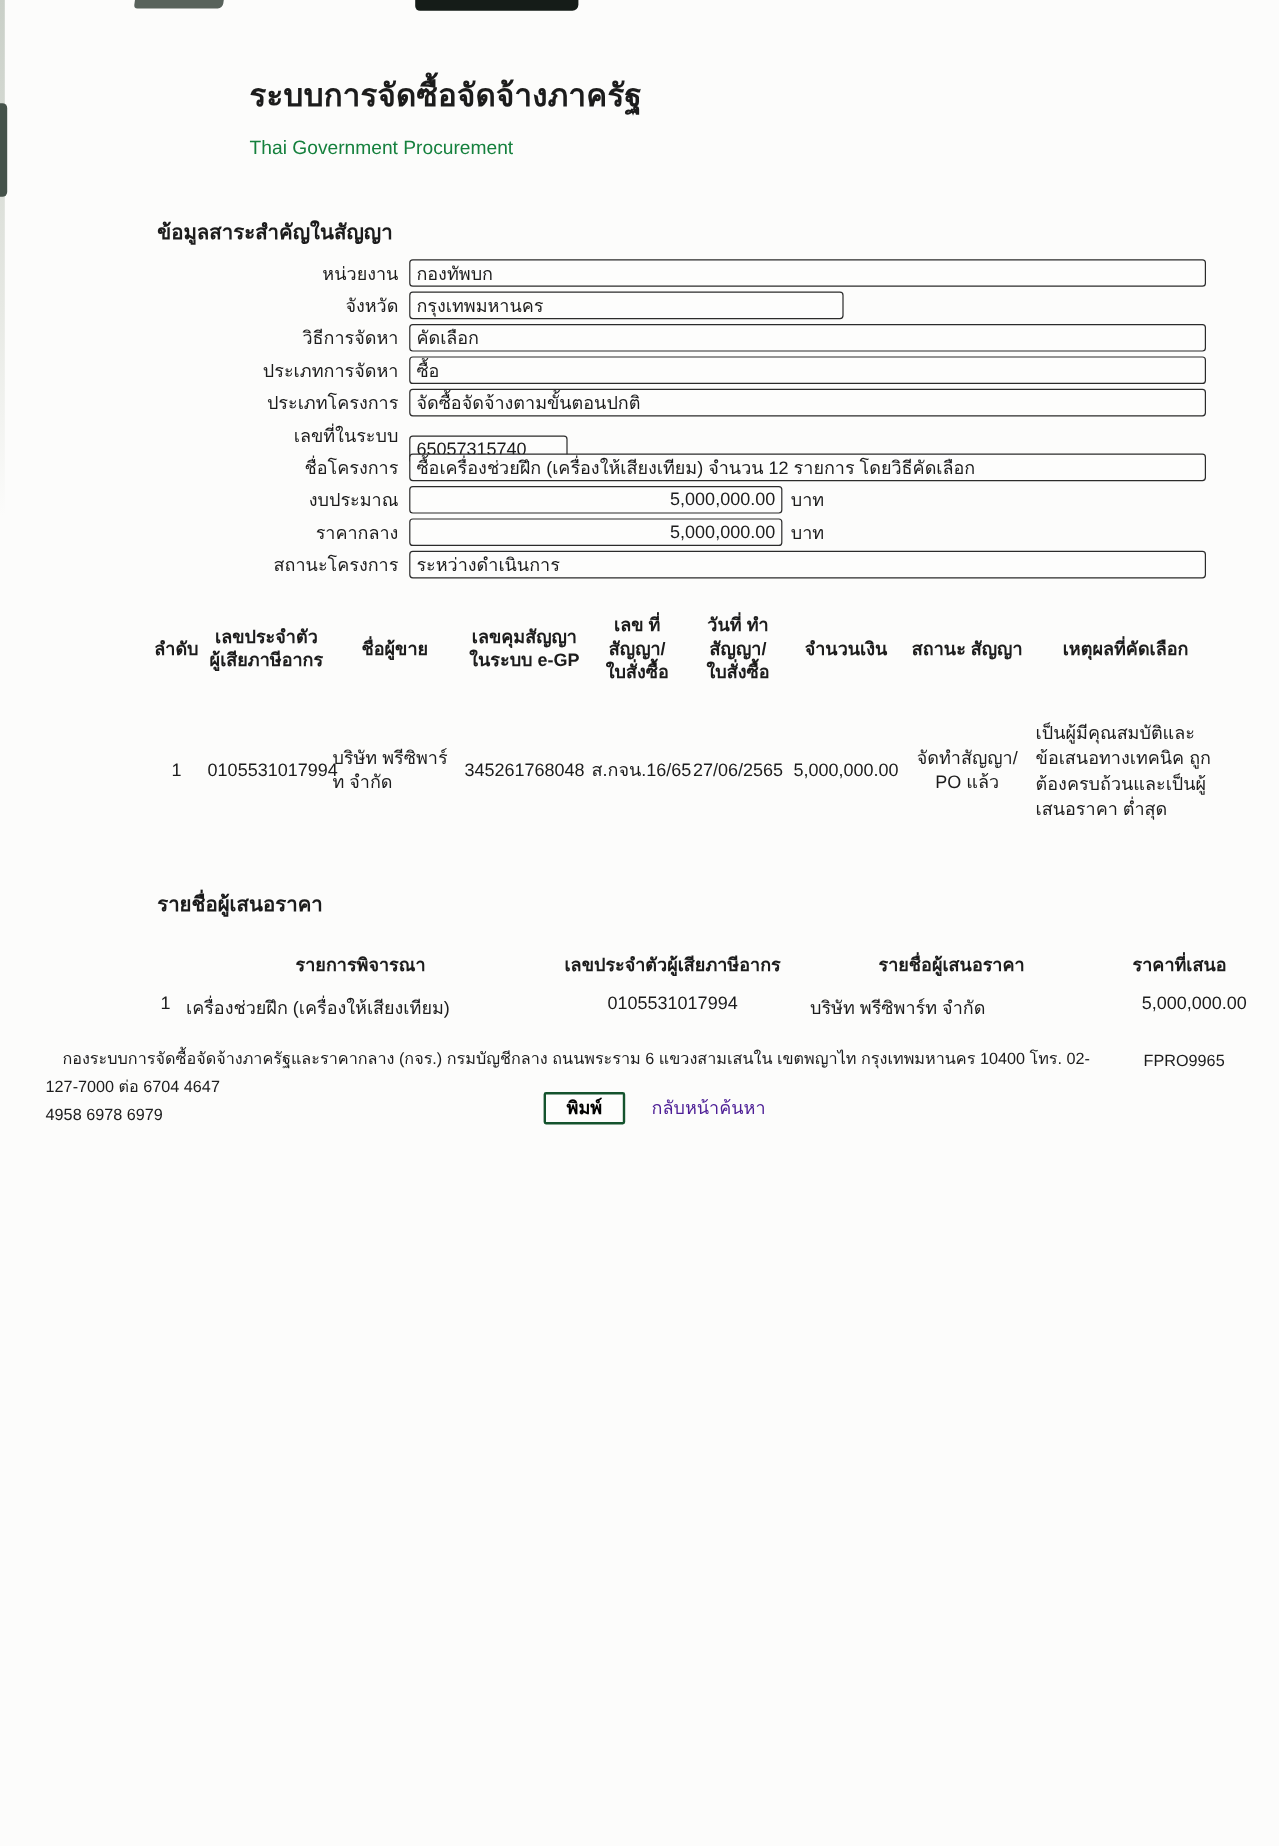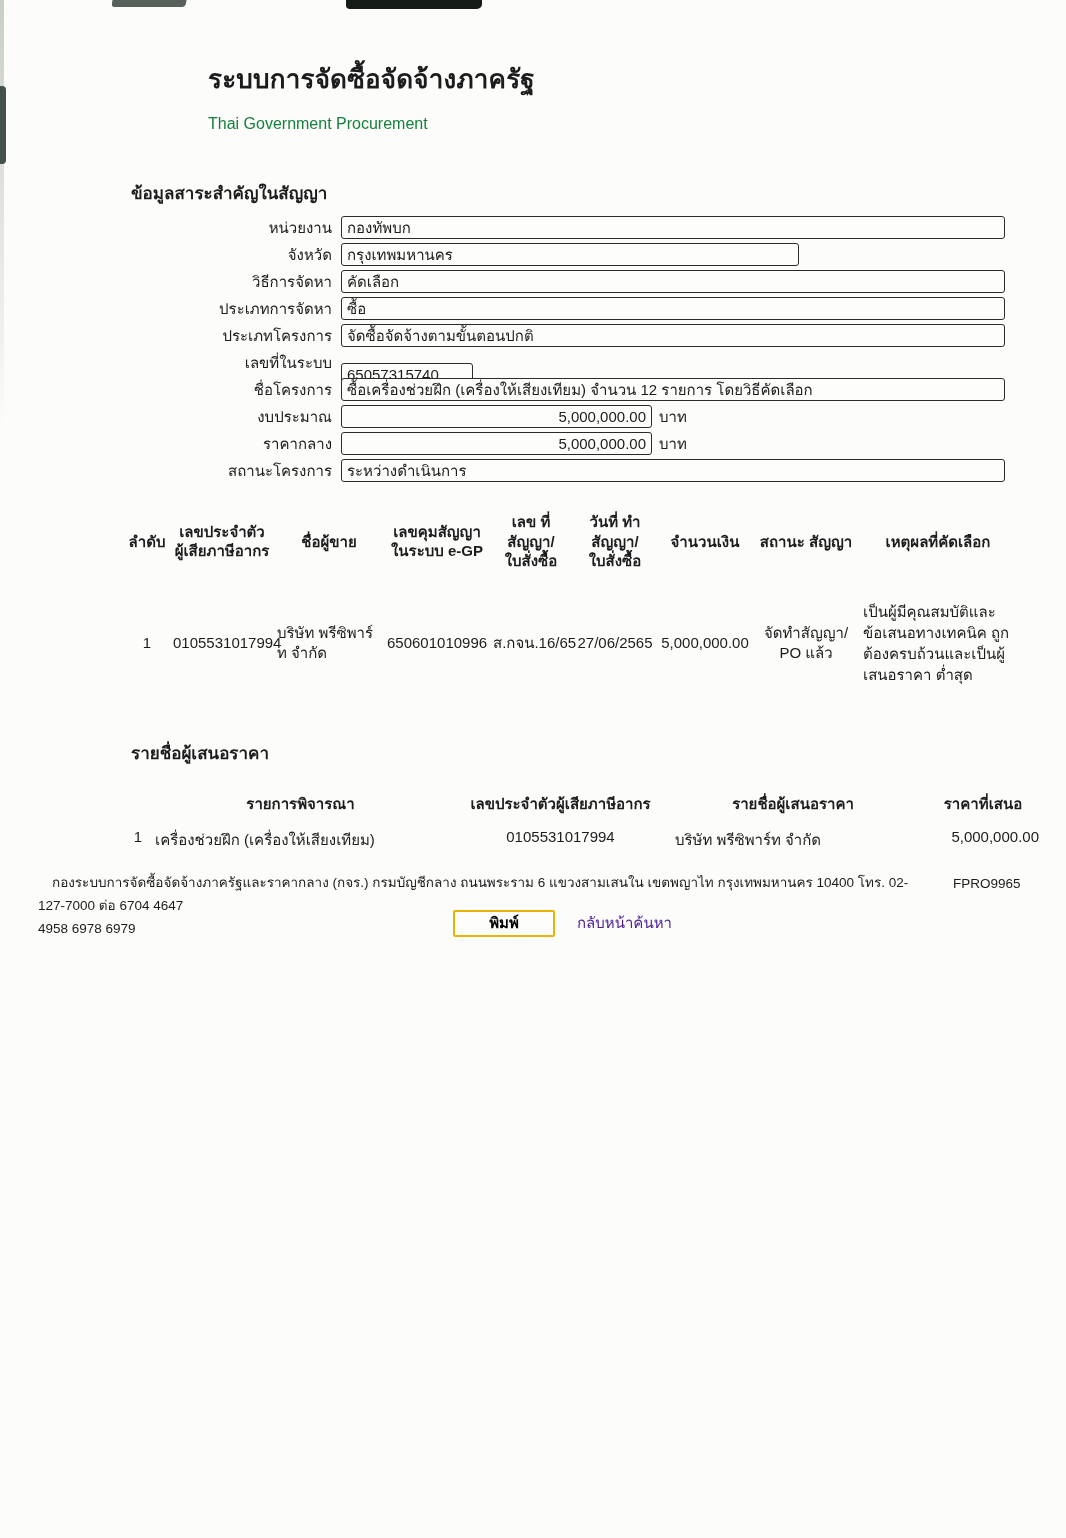--- a/index.html
+++ b/index.html
@@ -35,21 +35,21 @@
   .contract-info { margin:46px 0 0 115px; }
   .form { margin-top:8px; }
   .form-row { display:flex; align-items:center; height:27px; }
   .flabel { width:210px; text-align:right; padding-right:9px; font-size:15px; flex:0 0 210px; }
   .fbox {
     border:1.5px solid #2b2b2b; border-radius:3px;
     height:23px; display:flex; align-items:center;
     padding:0 5px; font-size:15px; background:#fdfdfc;
   }
   .w-wide   { width:664px; }
-  .w-medium { width:458px;text-align:center; }
+  .w-medium { width:362px;text-align:center; }
   .w-short  { width:132px;margin-top:24px; }
   .w-money  { width:311px; justify-content:flex-end; }
   .fsuffix { font-size:15px; margin-left:7px; }
 
   
   .t1 {
     display:grid;
     grid-template-columns:46px 104px 110px 106px 82px 86px 94px 108px 156px;
     margin:26px 0 0 108px;
     font-size:15px;
@@ -69,22 +69,22 @@
   }
   .bidders .t2 { margin-left:-8px; }
   .t2 .th { font-weight:700; text-align:center; padding:2px; }
   .t2 .td { padding:10px 2px 2px 2px; }
   .t2 .c  { text-align:center; }
   .t2 .r  { text-align:right; padding-right:14px; }
 
   
   .actions { margin:56px 0 0 437px; display:flex; align-items:center; }
   .print-btn {
-    width:102px; height:27px;
-    border:2px solid #eab308; border-radius:2px;
+    width:68px; height:27px;
+    border:2px solid #14532d; border-radius:2px;
     background:#fdfdfc; font-size:15px; font-weight:600;
     font-family:inherit; cursor:pointer;
     display:flex; align-items:center; justify-content:center;
   }
   .back-link { margin-left:22px; font-size:15px; color:#4c1d95; text-decoration:none; cursor:pointer; }
 
   
   .doc-footer { position:absolute; top:872px; left:38px; width:880px; font-size:13.5px; line-height:1.7; }
   .doc-footer .line1 { text-indent:14px; }
   .form-code { position:absolute; top:876px; left:953px; font-size:13.5px; }
@@ -190,21 +190,21 @@
     <div class="th">เลขคุมสัญญา ในระบบ e-GP</div>
     <div class="th">เลข ที่สัญญา/ ใบสั่งซื้อ</div>
     <div class="th">วันที่ ทำสัญญา/ ใบสั่งซื้อ</div>
     <div class="th">จำนวนเงิน</div>
     <div class="th">สถานะ สัญญา</div>
     <div class="th">เหตุผลที่คัดเลือก</div>
 
     <div class="td">1</div>
     <div class="td">0105531017994</div>
     <div class="td left">บริษัท พรีซิพาร์ท จำกัด</div>
-    <div class="td">650601010996</div>
+    <div class="td">345261768048</div>
     <div class="td">ส.กจน.16/65</div>
     <div class="td">27/06/2565</div>
     <div class="td">5,000,000.00</div>
     <div class="td">จัดทำสัญญา/ PO แล้ว</div>
     <div class="td reason">เป็นผู้มีคุณสมบัติและข้อเสนอทางเทคนิค ถูกต้องครบถ้วนและเป็นผู้เสนอราคา ต่ำสุด</div>
   </div>
 
   <section class="bidders">
     <h2 class="sec-heading">รายชื่อผู้เสนอราคา</h2>
     <div class="t2">

